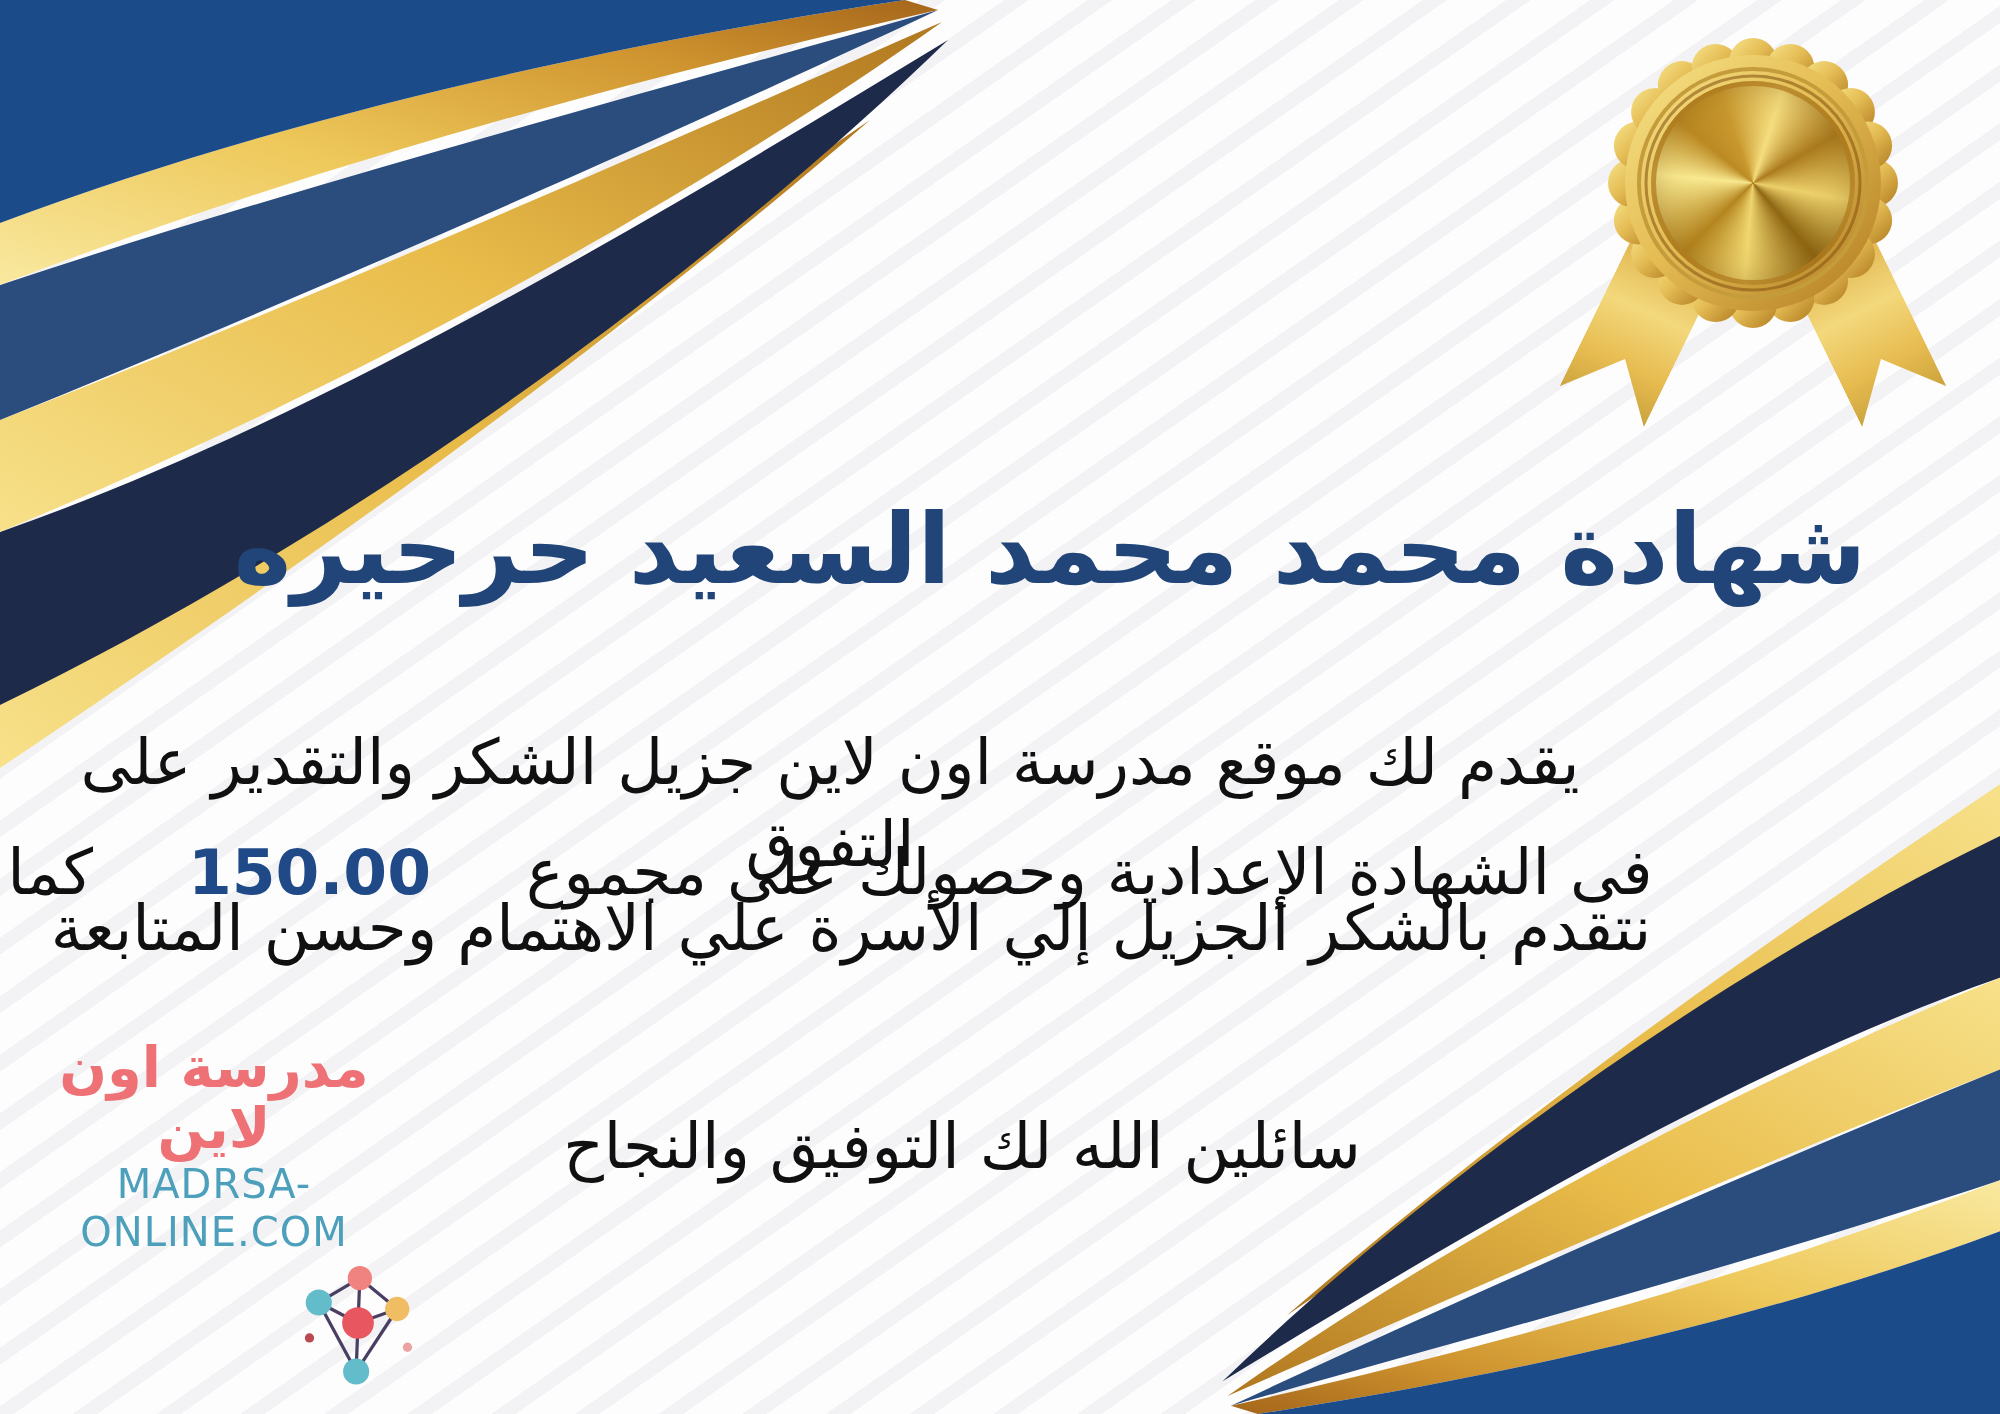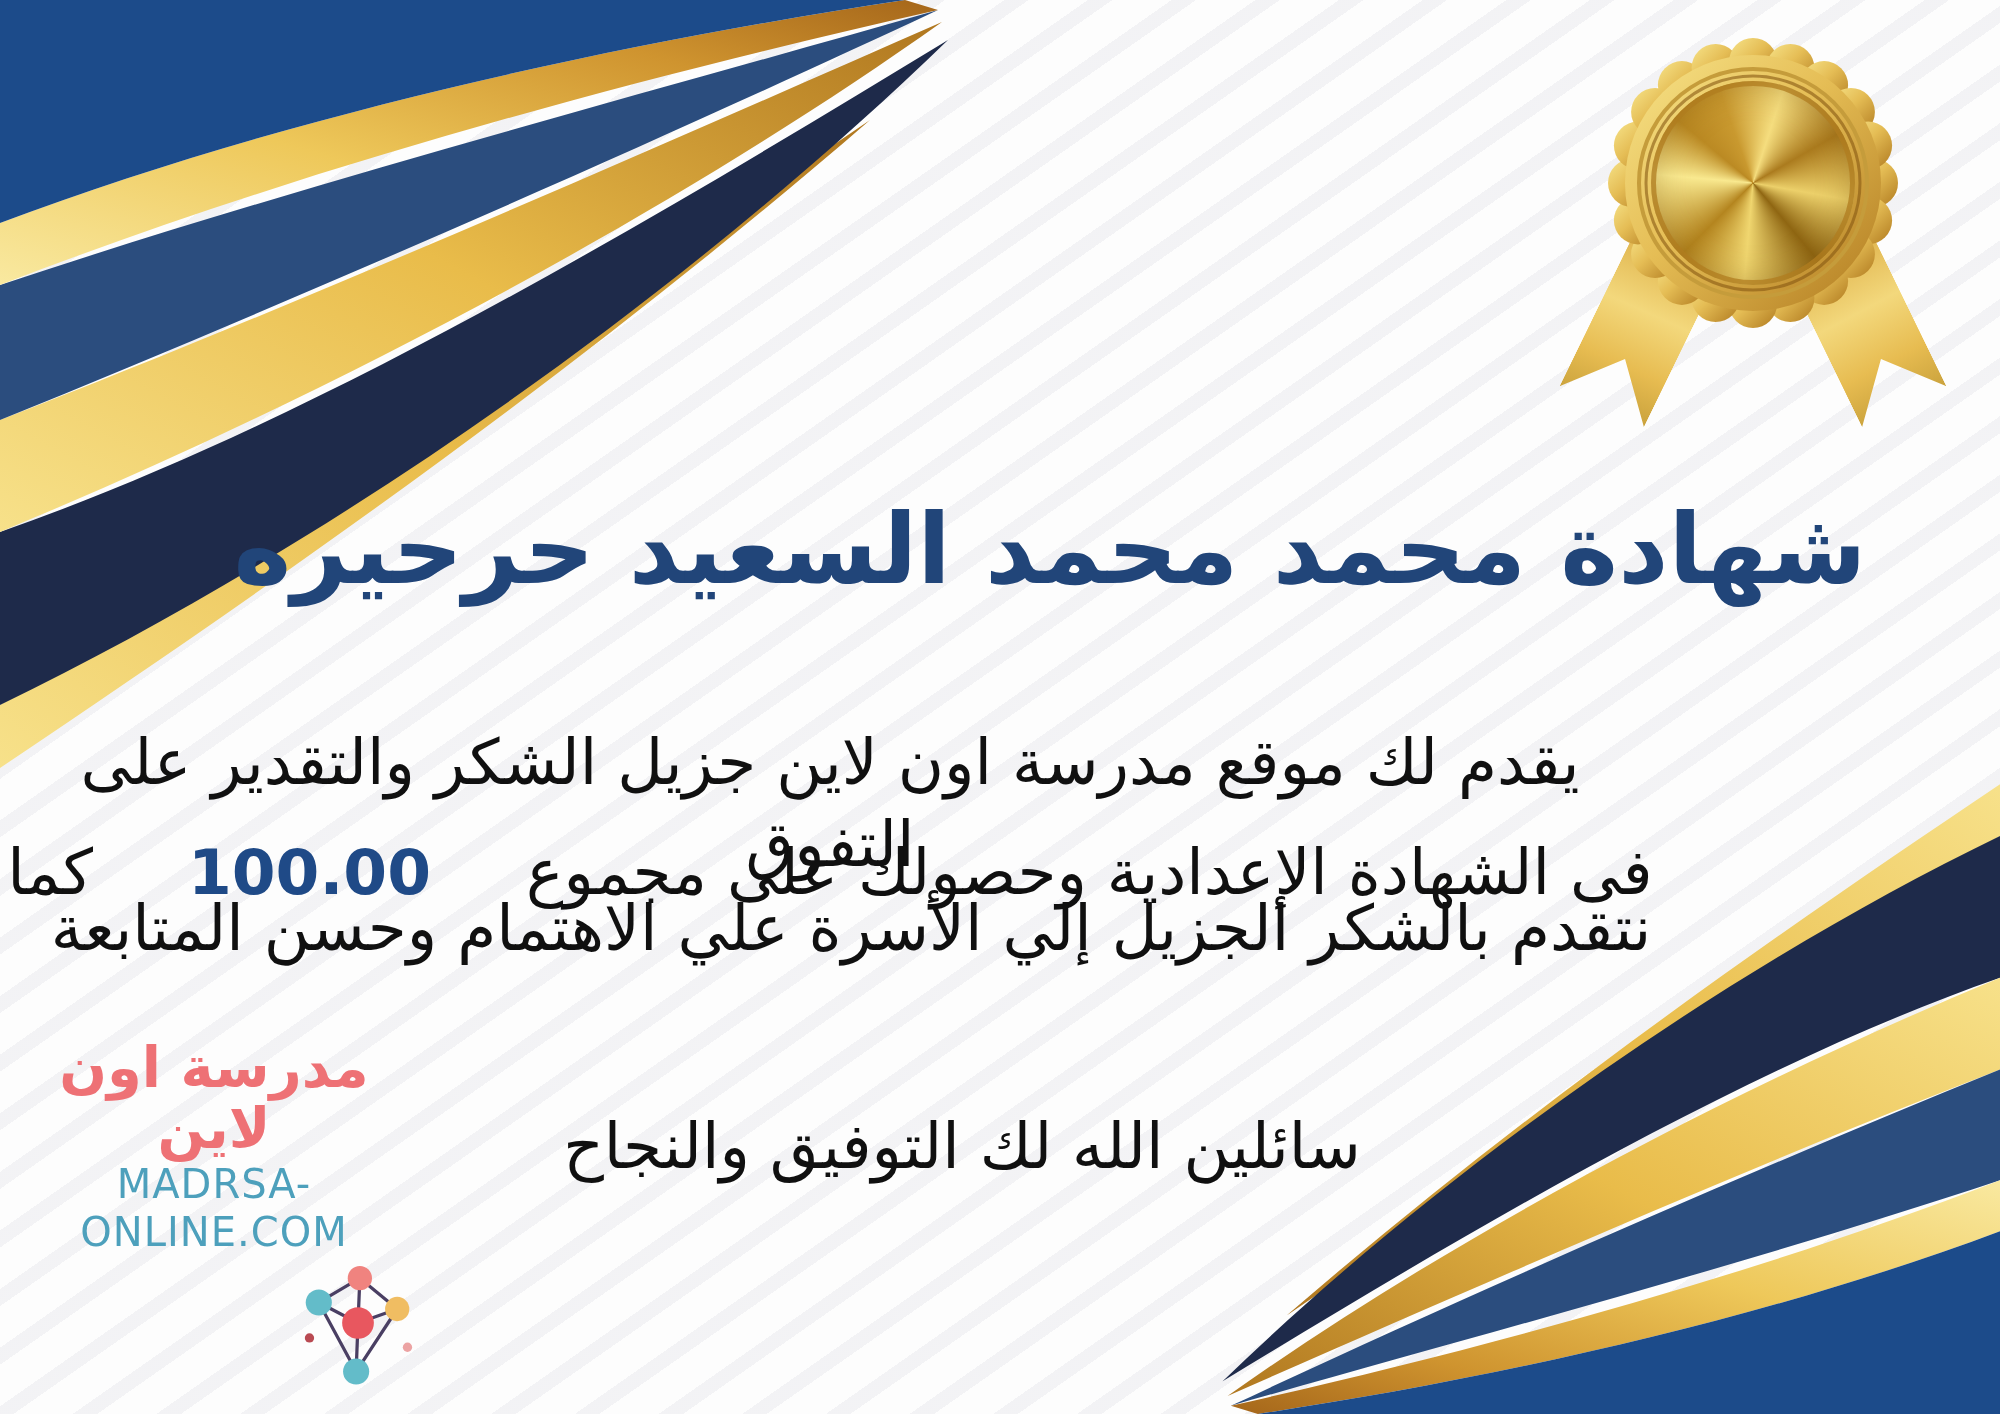--- a/index.html
+++ b/index.html
@@ -126,21 +126,21 @@
     </svg>
     <div class="medal-core"></div>
   </div>
 
 
   <div class="txt student">شهادة محمد محمد السعيد حرحيره</div>
 
   <div class="txt bodyline l1">يقدم لك موقع مدرسة اون لاين جزيل الشكر  والتقدير على التفوق</div>
 
   <div class="txt bodyline l2">
-    <span>فى الشهادة الإعدادية وحصولك على مجموع</span><span class="score">100.00</span><span>كما</span>
+    <span>فى الشهادة الإعدادية وحصولك على مجموع</span><span class="score">150.00</span><span>كما</span>
   </div>
 
   <div class="txt bodyline l3">نتقدم  بالشكر الجزيل إلي الأسرة علي الاهتمام وحسن المتابعة</div>
 
   <div class="txt bodyline l4">سائلين الله لك التوفيق  والنجاح</div>
 
   <div class="logo">
     <div class="logo-text">
       <div class="logo-ar">مدرسة اون لاين</div>
       <div class="logo-en">MADRSA-ONLINE.COM</div>

